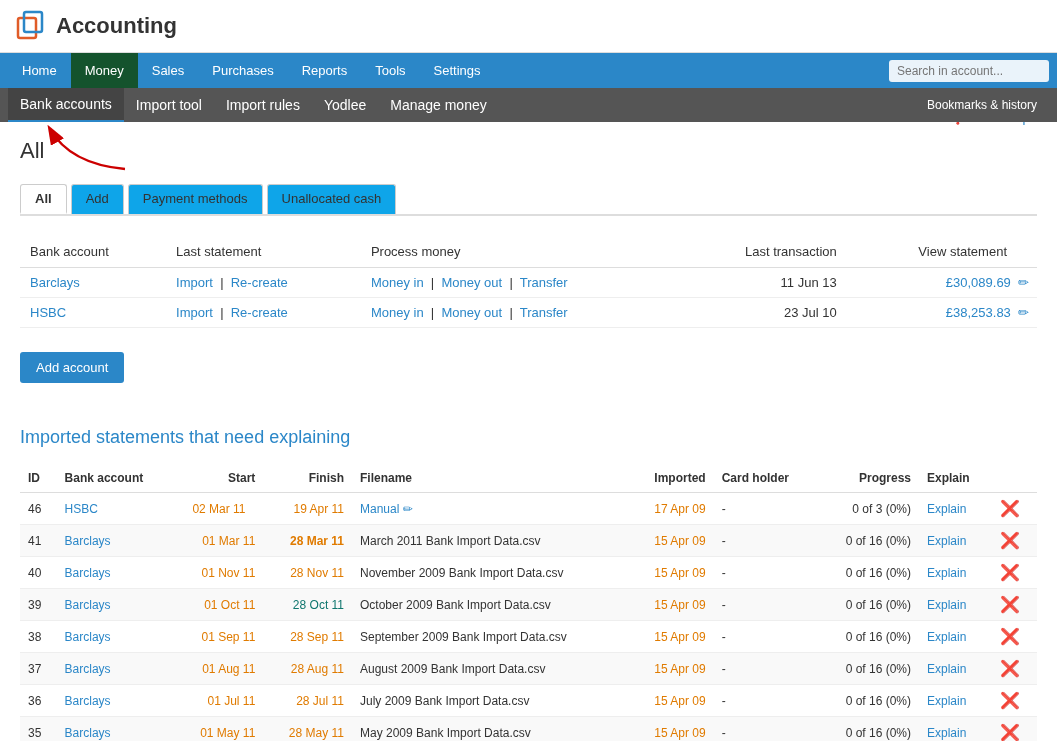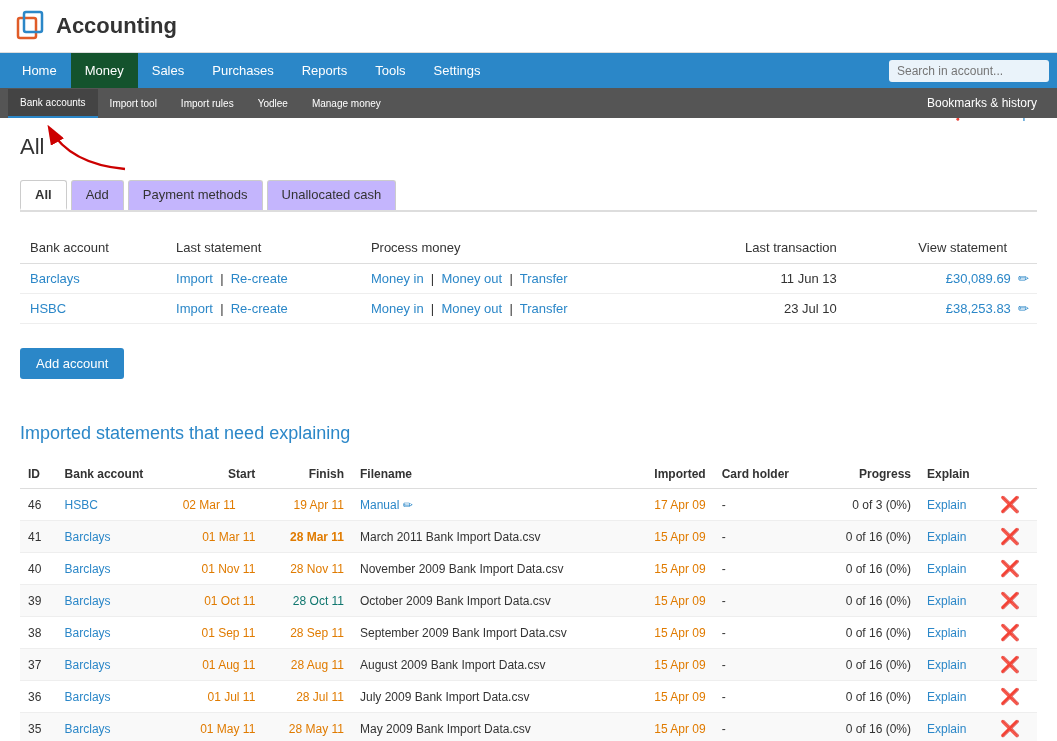--- a/index.html
+++ b/index.html
@@ -56,21 +56,21 @@
     .secondary-nav {
       background: #555;
       display: flex;
       align-items: center;
       padding: 0 8px;
     }
     .secondary-nav a {
       color: #fff;
       text-decoration: none;
       padding: 8px 12px;
-      font-size: 10px;
+      font-size: 14px;
       display: inline-block;
     }
     .secondary-nav a.active { background: #444; border-bottom: 2px solid #2b87c8; }
     .secondary-nav .spacer { flex: 1; }
     .bookmarks-btn {
       color: #fff;
       font-size: 12px;
       padding: 8px 12px;
       cursor: pointer;
     }
@@ -99,21 +99,21 @@
 
     
     .tab-bar {
       border-bottom: 2px solid #ddd;
       margin: 16px 0 20px 0;
       display: flex;
       gap: 4px;
     }
     .tab {
       padding: 6px 14px;
-      background: #c4b5fd;
+      background: #0ea5e9;
       border: 1px solid #ccc;
       border-bottom: none;
       cursor: pointer;
       font-size: 13px;
       color: #333;
       border-radius: 3px 3px 0 0;
     }
     .tab.active {
       background: #fff;
       border-bottom: 2px solid #fff;
@@ -336,21 +336,21 @@
         <th>Card holder</th>
         <th style="text-align:right;">Progress</th>
         <th>Explain</th>
         <th></th>
       </tr>
     </thead>
     <tbody id="statements-tbody">
     <tr>
     <td>46</td>
     <td><a class="link-blue">HSBC</a></td>
-    <td style="text-align:left; color:#e07b00;">02 Mar 11</td>
+    <td style="text-align:center; color:#e07b00;">02 Mar 11</td>
     <td style="text-align:right; color:#e07b00;">19 Apr 11</td>
     <td><a class="link-blue">Manual</a> <span style="color:#2b87c8; cursor:pointer;">✏</span></td>
     <td style="text-align:right; color:#e07b00;">17 Apr 09</td>
     <td>-</td>
     <td style="text-align:right;">0 of 3 (0%)</td>
     <td><a class="link-blue">Explain</a></td>
     <td><span class="delete-icon">❌</span></td>
   </tr>
         <tr>
     <td>41</td>

